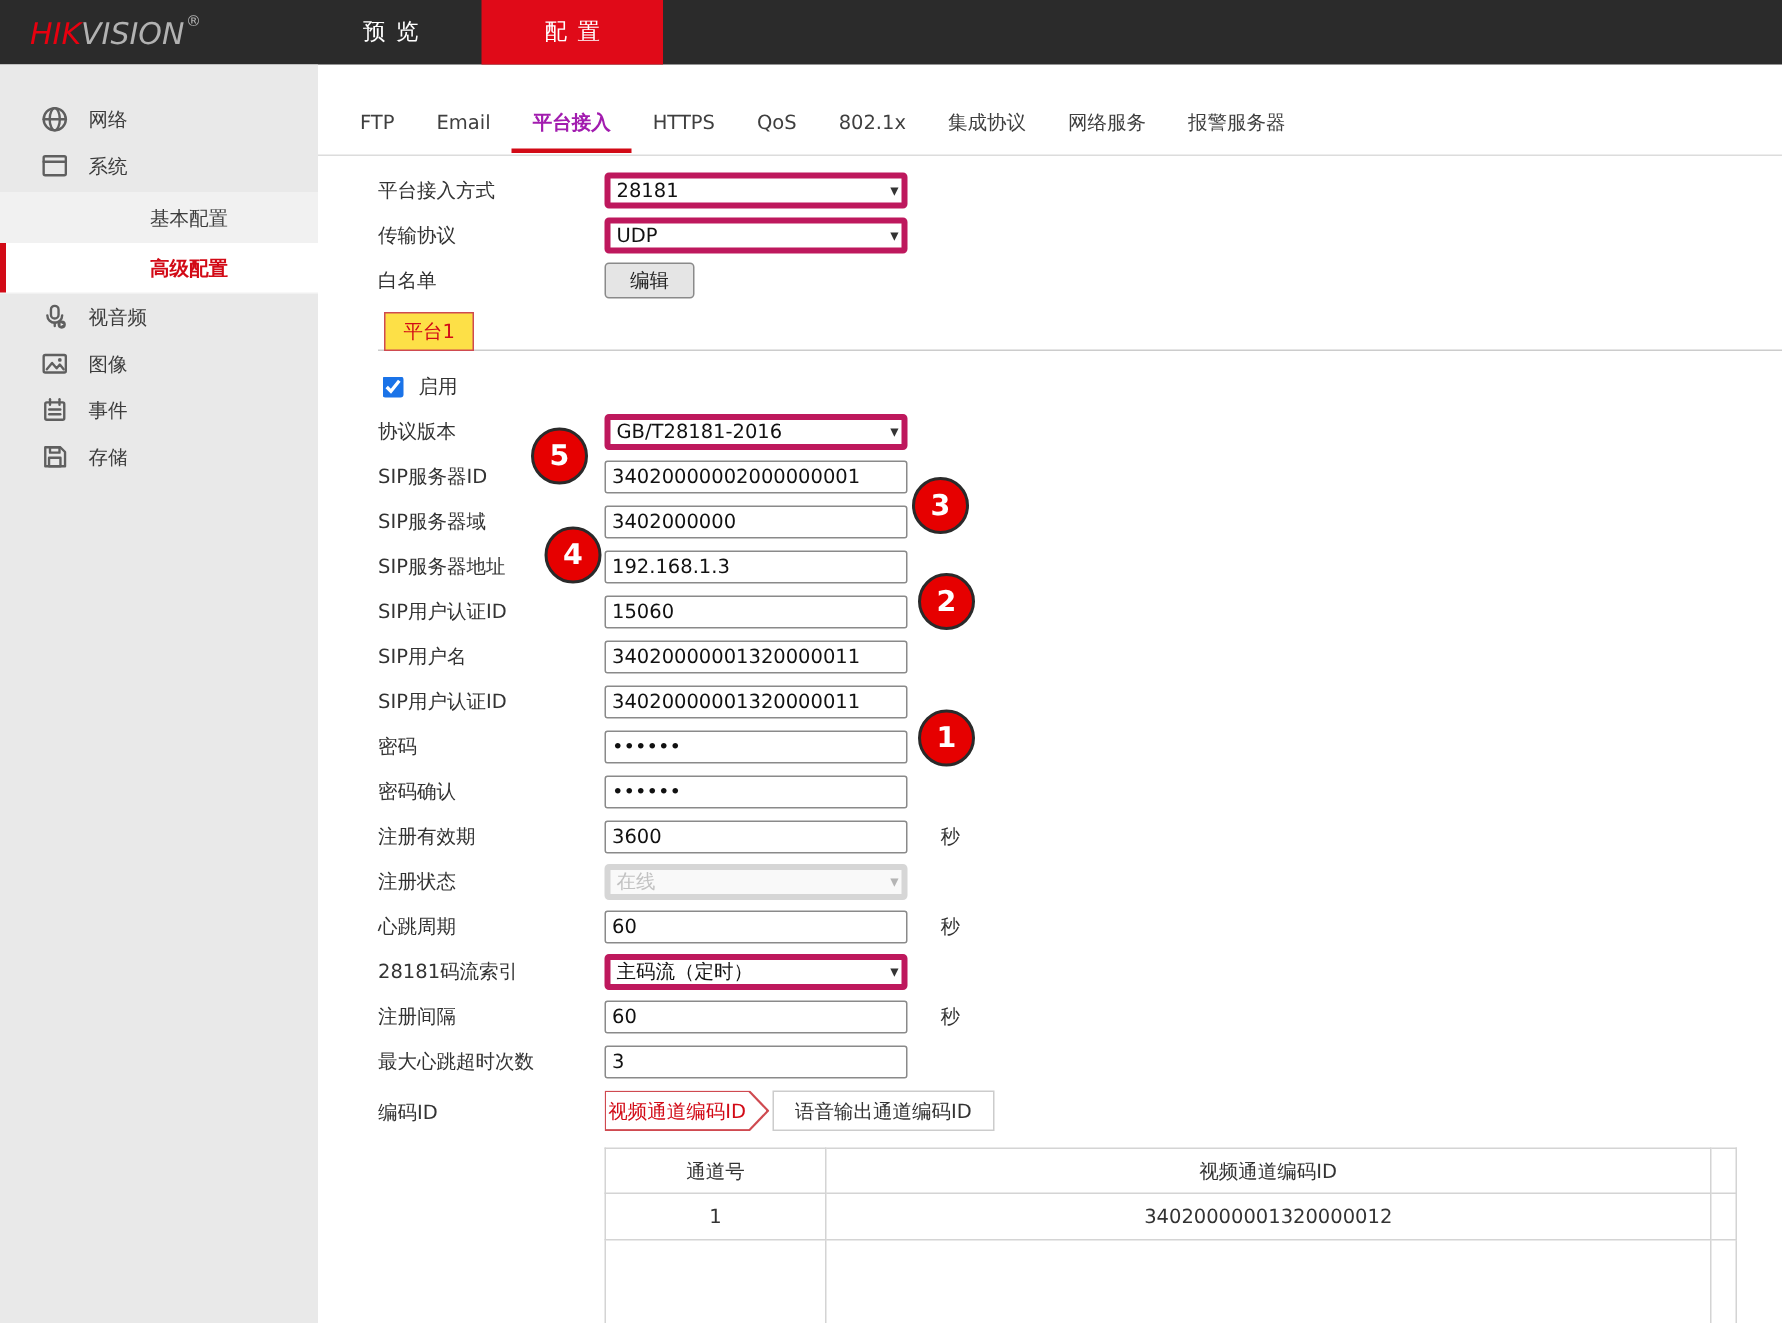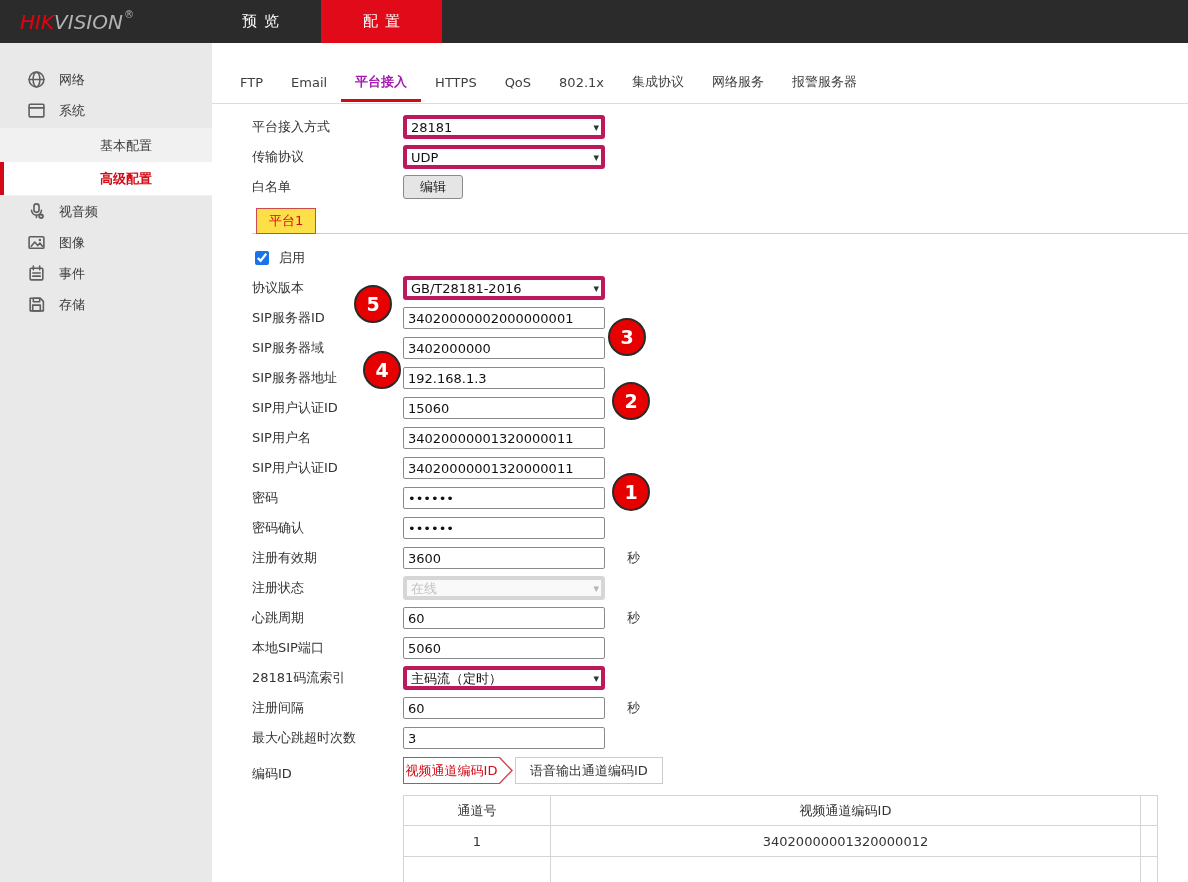--- a/index.html
+++ b/index.html
@@ -64,21 +64,21 @@
 
   .platform-section { margin:5px 0 0 40px; border-bottom:1px solid #ccc; padding-left:4px; height:27px; }
   .platform-tab { display:inline-flex; align-items:center; justify-content:center; height:26px;
                   padding:0 12px; border:1px solid #cf4a50; background:#fde047; color:#d20a16;
                   font-size:13px; position:relative; top:1px; cursor:pointer; }
 
   .enable-row { margin-top:9px; height:30px; display:flex; align-items:center;
                 padding-left:43px; gap:10px; font-size:13px; color:#333; }
   .enable-row input[type=checkbox] { width:14px; height:14px; accent-color:#1a73e8; margin:0; }
 
-  .enc-row { margin-top:4px; display:flex; align-items:center; padding-left:40px; }
+  .enc-row { margin-top:4px; display:flex; align-items:flex-start; padding-left:40px; }
   .enc-lbl { width:151px; font-size:13px; color:#333; padding-top:6px; flex:none; }
   .enc-tabs { display:flex; }
   .enc-tab-arrow { position:relative; width:110px; height:27px; cursor:pointer; flex:none; }
   .enc-tab-arrow::before { content:""; position:absolute; inset:0; background:#cf4a50;
     clip-path:polygon(0 0, calc(100% - 13px) 0, 100% 50%, calc(100% - 13px) 100%, 0 100%); }
   .enc-tab-arrow::after { content:""; position:absolute; top:1px; left:1px; right:2px; bottom:1px; background:#fff;
     clip-path:polygon(0 0, calc(100% - 12px) 0, 100% 50%, calc(100% - 12px) 100%, 0 100%); }
   .enc-tab-arrow .t { position:absolute; z-index:2; left:0; right:13px; top:0; bottom:0;
     display:flex; align-items:center; justify-content:center; color:#d20a16; font-size:13px; }
   .enc-tab-plain { height:27px; border:1px solid #ccc; display:flex; align-items:center;
@@ -301,24 +301,20 @@
         <span class="arrow dim">▾</span>
       </span>
     </div>
 
     <div class="row">
       <span class="lbl">心跳周期</span>
       <input class="txt" value="60" style="">
       <span class="suffix">秒</span>
     </div>
 
-    <div class="row">
-      <span class="lbl">本地SIP端口</span>
-      <input class="txt" value="5060" style="">
-    </div>
 
     <div class="row">
       <span class="lbl">28181码流索引</span>
       <span class="select-wrap">
         <select class="sel"><option>主码流（定时）</option></select>
         <span class="arrow">▾</span>
       </span>
     </div>
 
     <div class="row">

